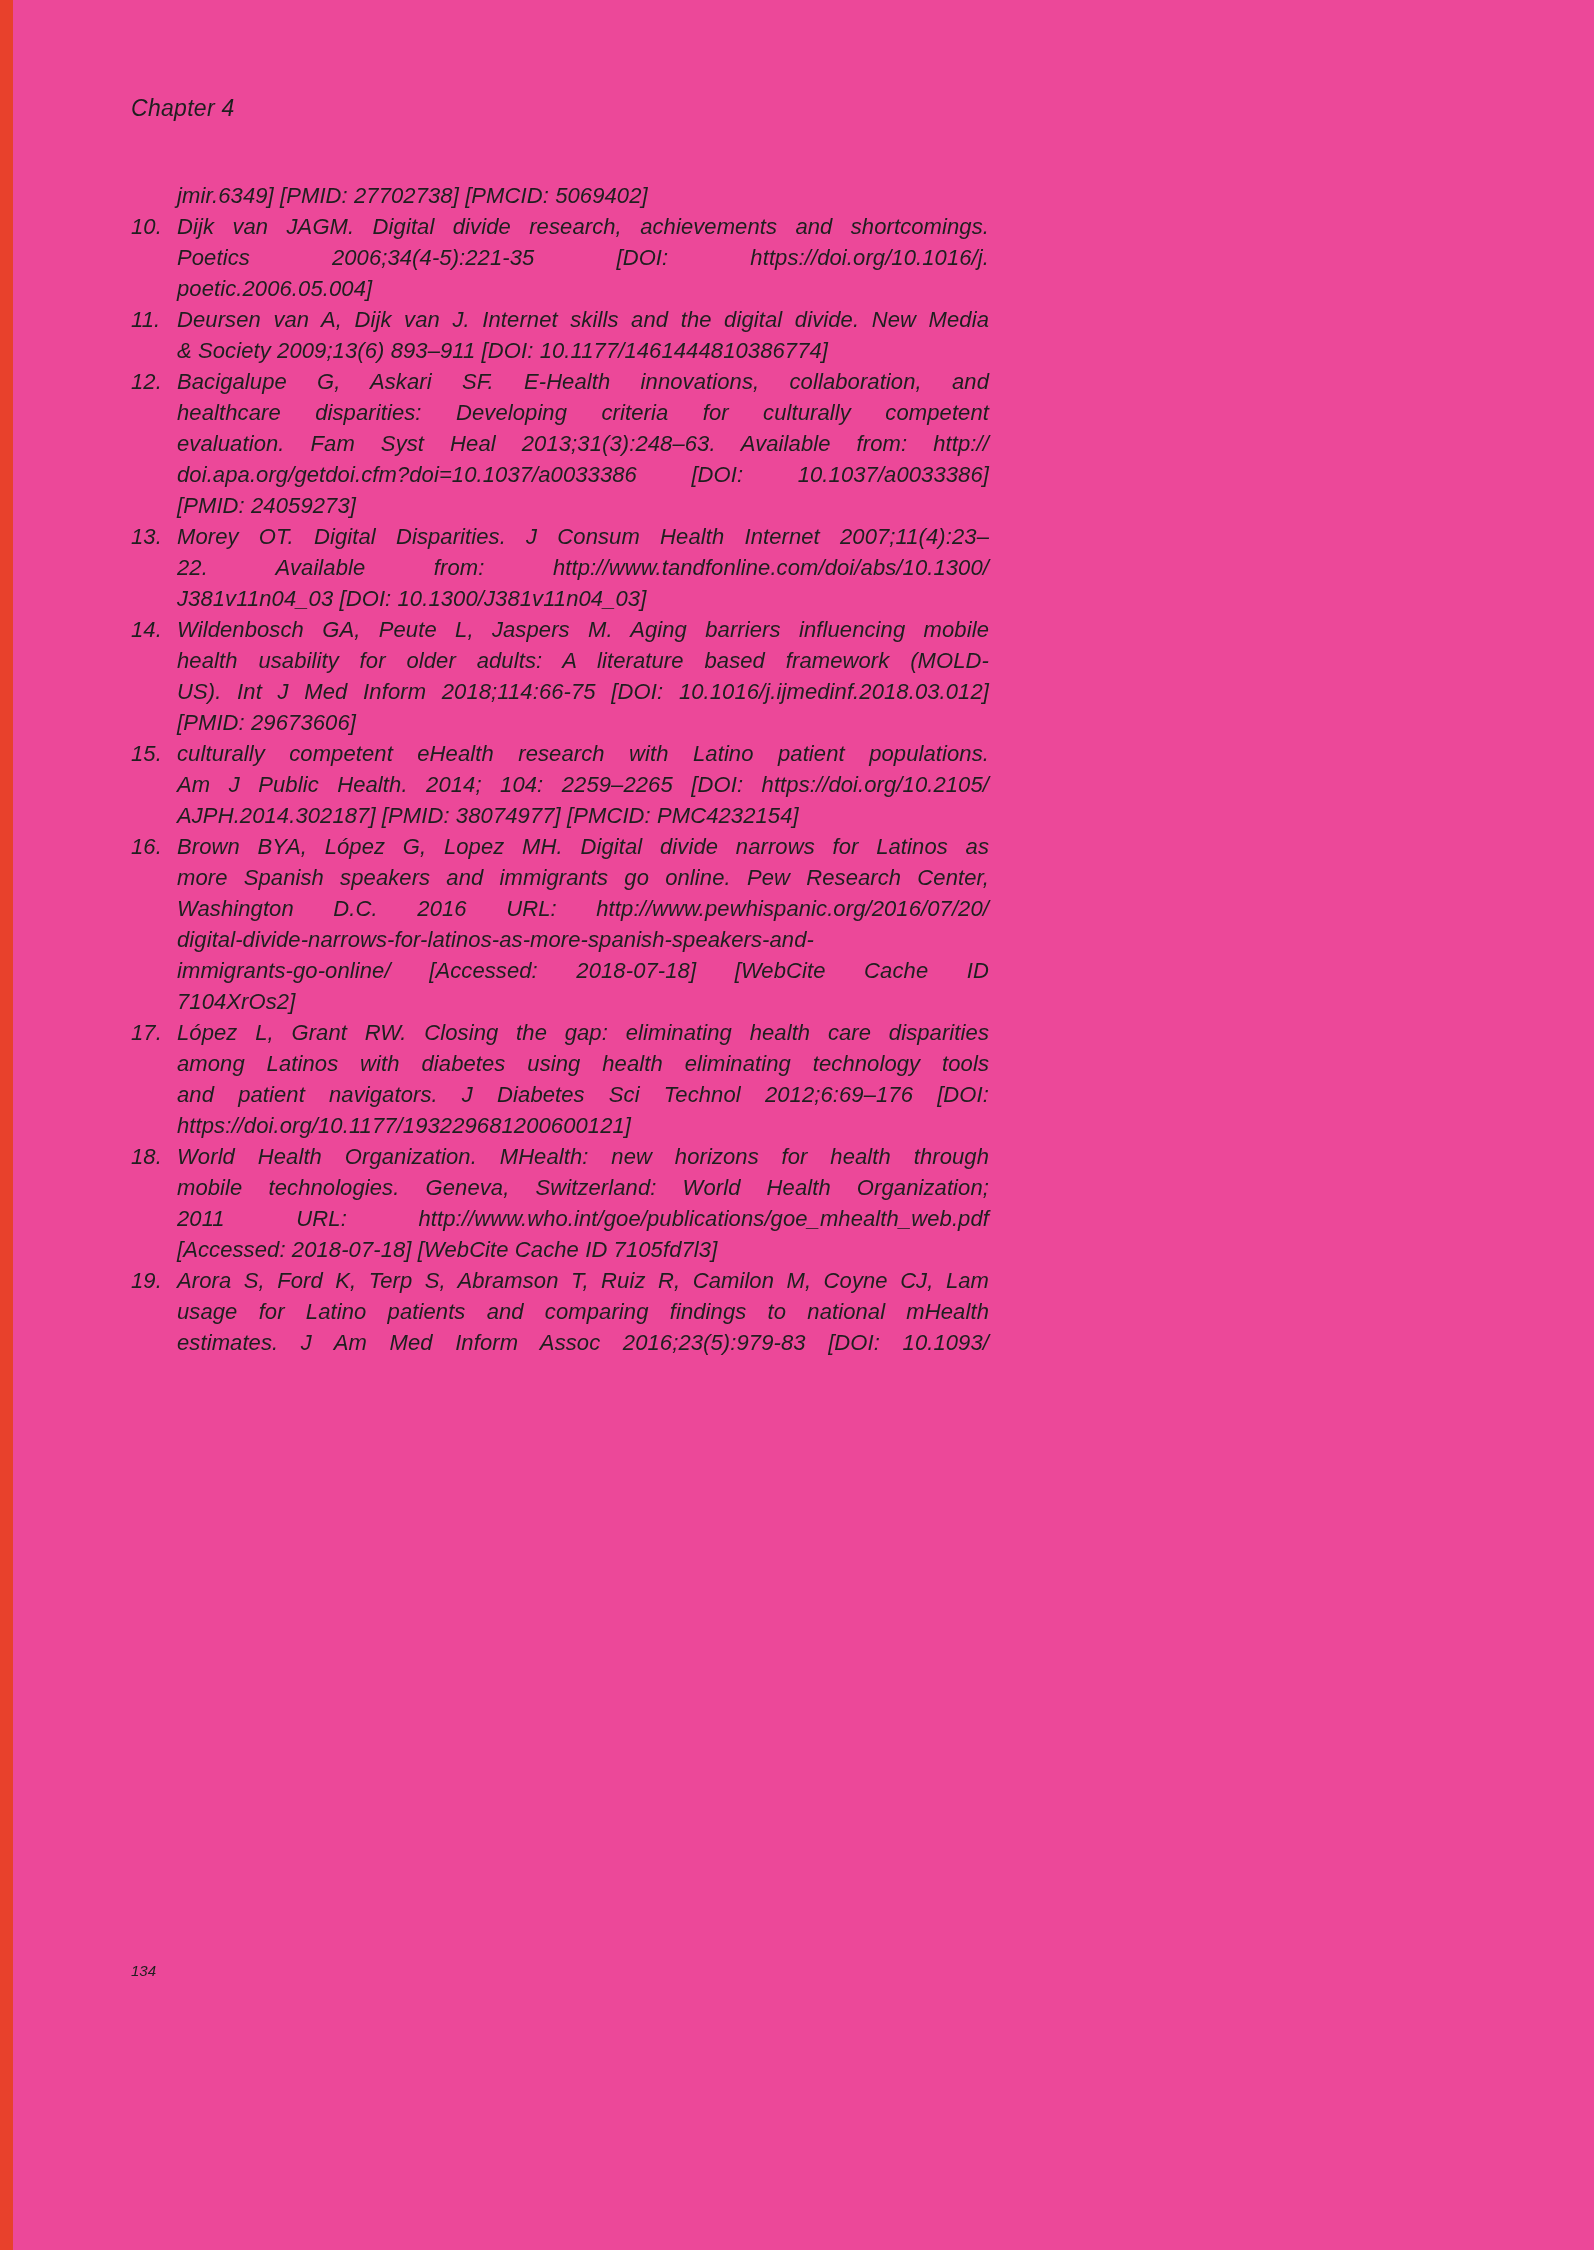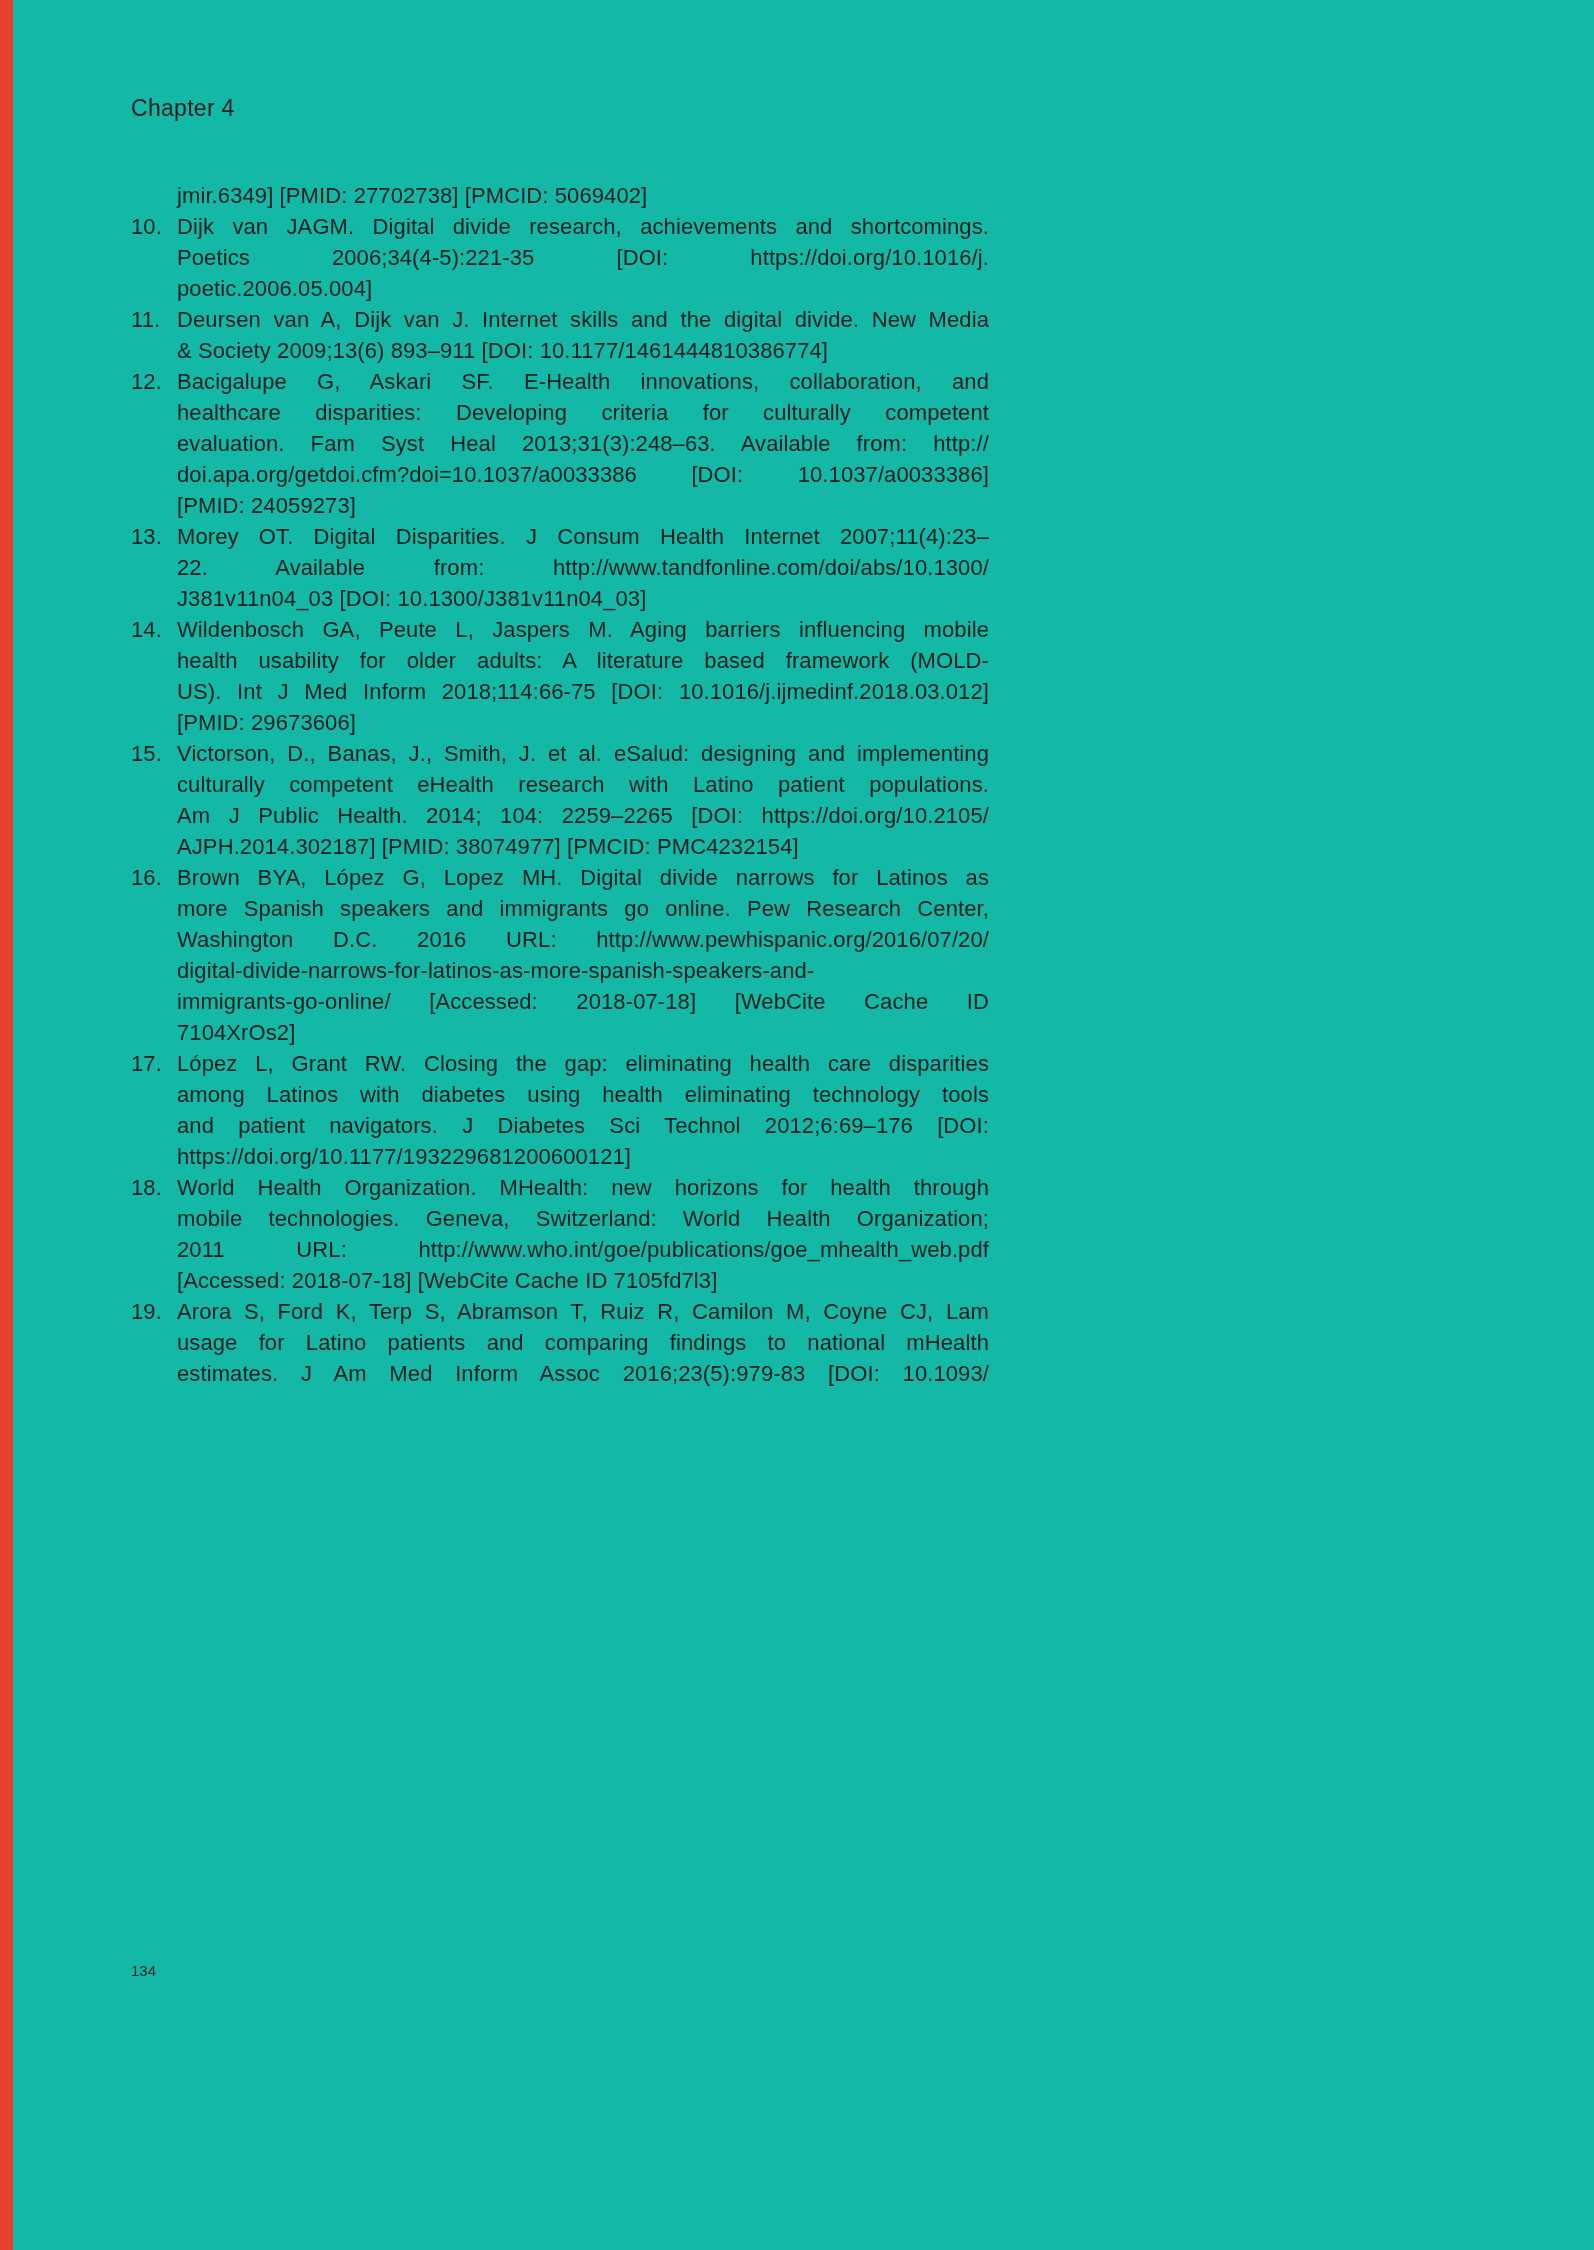--- a/index.html
+++ b/index.html
@@ -5,21 +5,21 @@
   * { margin: 0; padding: 0; box-sizing: border-box; }
   html, body { background: #ffffff; }
   body {
     position: relative;
     width: 1594px;
     height: 2250px;
     font-family: "Liberation Sans", sans-serif;
     color: #1f1f1f;
     overflow: hidden;
   }
-  .page { position: absolute; inset: 0; background: #14b8a6; }
+  .page { position: absolute; inset: 0; background: #ec4899; font-style: italic; }
   .edge-stripe {
     position: absolute;
     left: 0; top: 0;
     width: 13px; height: 2250px;
   }
   .chapter-header {
     position: absolute;
     left: 131px; top: 95px;
     font-size: 23px;
     letter-spacing: 0.3px;
@@ -94,21 +94,20 @@
       </div>
       <div class="ref-item">
         <span class="ref-num">14.</span>
         <div class="ref-line">Wildenbosch GA, Peute L, Jaspers M. Aging barriers influencing mobile</div>
         <div class="ref-line">health usability for older adults: A literature based framework (MOLD-</div>
         <div class="ref-line">US). Int J Med Inform 2018;114:66-75 [DOI: 10.1016/j.ijmedinf.2018.03.012]</div>
         <div class="ref-line ref-line-final">[PMID: 29673606]</div>
       </div>
       <div class="ref-item">
         <span class="ref-num">15.</span>
-        <div class="ref-line">Victorson, D., Banas, J., Smith, J. et al. eSalud: designing and implementing</div>
         <div class="ref-line">culturally competent eHealth research with Latino patient populations.</div>
         <div class="ref-line">Am J Public Health. 2014; 104: 2259–2265 [DOI: https://doi.org/10.2105/</div>
         <div class="ref-line ref-line-final">AJPH.2014.302187] [PMID: 38074977] [PMCID: PMC4232154]</div>
       </div>
       <div class="ref-item">
         <span class="ref-num">16.</span>
         <div class="ref-line">Brown BYA, López G, Lopez MH. Digital divide narrows for Latinos as</div>
         <div class="ref-line">more Spanish speakers and immigrants go online. Pew Research Center,</div>
         <div class="ref-line">Washington D.C. 2016 URL: http://www.pewhispanic.org/2016/07/20/</div>
         <div class="ref-line">digital-divide-narrows-for-latinos-as-more-spanish-speakers-and-</div>

